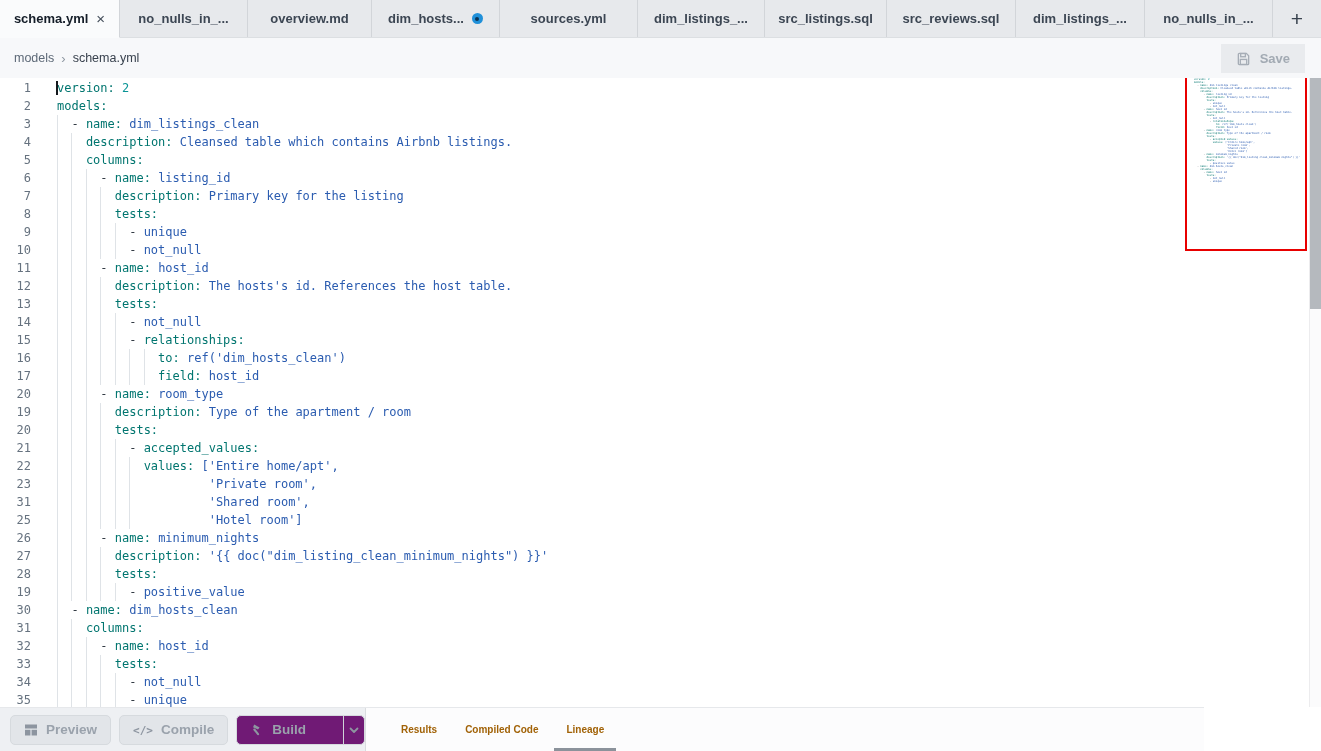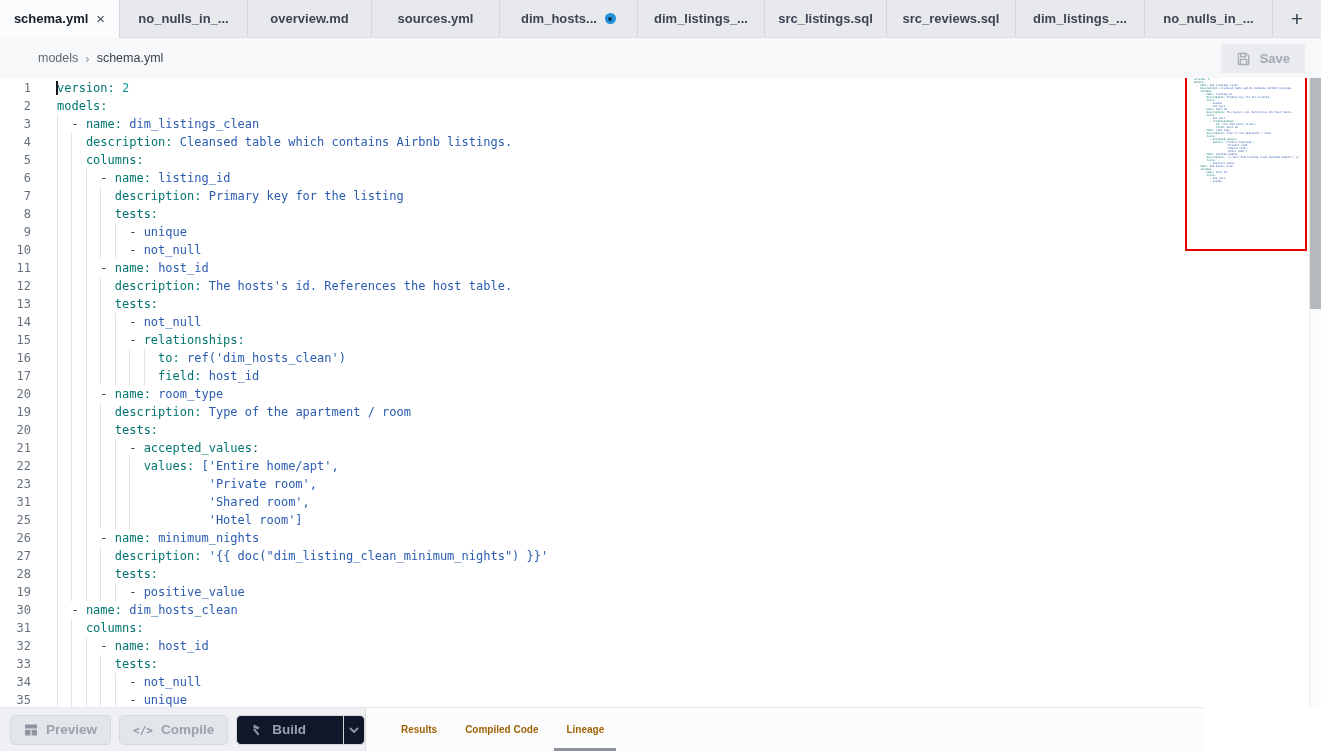--- a/index.html
+++ b/index.html
@@ -20,21 +20,21 @@
   .tab:nth-child(7){width:122px;}  .tab:nth-child(8){width:129px;}
   .tab:nth-child(9){width:129px;}  .tab:nth-child(10){width:128px;}
   .tab .close{font-size:15px;line-height:1;color:#434d5a;font-weight:400;}
   .dirty-dot{width:11px;height:11px;border-radius:50%;background:var(--dirty-dot-blue,#2090d9);
        display:inline-flex;align-items:center;justify-content:center;flex:0 0 11px;}
   .dirty-dot::after{content:"";width:4px;height:4px;border-radius:50%;background:#0b3354;}
   .newtab{margin-left:auto;width:48px;display:flex;align-items:center;justify-content:center;
        font-size:21px;font-weight:400;color:#39434f;cursor:pointer;background:transparent;border:none;}
   
   .topbar{height:40px;background:#f7f8fa;display:flex;align-items:center;padding:0 16px 0 14px;box-sizing:border-box;}
-  .crumbs{display:flex;align-items:center;gap:7px;font-size:12.5px;color:#5d6977;margin-left:24px;}
+  .crumbs{display:flex;align-items:center;gap:7px;font-size:12.5px;color:#5d6977;}
   .crumbs .sep{color:#8d96a1;font-size:13px;}
   .crumbs .last{color:#39424e;}
   .save-btn{margin-left:auto;display:flex;align-items:center;gap:9px;background:#e9ebee;border:none;
        border-radius:0;height:29px;padding:0 15px;font-size:13px;font-weight:700;color:#a2aab3;cursor:default;}
   
   .editor{position:absolute;top:78px;left:0;width:1321px;height:629px;background:#fff;overflow:hidden;}
   .lines{padding-top:1px;}
   .line{height:18px;line-height:18px;display:flex;position:relative;
         font-family:"DejaVu Sans Mono",monospace;font-size:12px;}
   .ln{flex:0 0 31px;width:31px;text-align:right;color:#66727f;user-select:none;}
@@ -54,21 +54,21 @@
   .mm-pad{padding:4px 0 0 7px;}
   
   .vscroll{position:absolute;right:0;top:-6px;width:12px;height:635px;background:#fbfbfc;border-left:1px solid #ececee;box-sizing:border-box;}
   .vthumb{position:absolute;left:0;width:12px;top:1px;height:236px;background:#b5b9be;}
   
   .bottombar{position:absolute;left:0;bottom:0;width:1204px;height:44px;display:flex;border-top:1px solid #e6e8eb;box-sizing:border-box;}
   .bb-left{width:366px;flex:0 0 366px;background:#eef0f3;border-right:1px solid #d9dcdf;
        display:flex;align-items:center;gap:8px;padding-left:10px;box-sizing:border-box;}
   .bb-btn{height:30px;background:#e2e5e9;border:1px solid #d6dade;border-radius:5px;display:flex;align-items:center;
        gap:8px;padding:0 13px;font-size:13.5px;font-weight:700;color:#9aa2ac;font-family:"Liberation Sans",sans-serif;cursor:default;}
-  .bb-split{display:flex;align-items:stretch;height:30px;background:#0f172a;border:1px solid #d6dade;border-radius:5px;overflow:hidden;box-sizing:border-box;gap:24px;}
+  .bb-split{display:flex;align-items:stretch;height:30px;background:#701a75;border:1px solid #d6dade;border-radius:5px;overflow:hidden;box-sizing:border-box;gap:24px;}
   .bb-split .main{display:flex;align-items:center;gap:8px;padding:0 13px;font-size:13.5px;font-weight:700;color:#9aa2ac;cursor:default;}
   .bb-split .chev{width:38px;display:flex;align-items:center;justify-content:center;border-left:1px solid #cfd3d8;cursor:default;}
   .code-glyph{font-family:"DejaVu Sans Mono",monospace;font-size:11px;font-weight:700;color:#8d95a0;}
   .bb-right{flex:1;background:#fcfcfd;display:flex;align-items:center;gap:4px;padding-left:23px;position:relative;}
   .bb-tab{height:44px;display:flex;align-items:center;padding:0 12px;font-size:10px;font-weight:600;color:#a16207;position:relative;cursor:pointer;}
   .bb-tab.active::after{content:"";position:absolute;left:0;right:0;bottom:0;height:4px;background:#8b929b;}
   svg{display:block;}
 </style>
 </head>
 <body>
@@ -79,25 +79,25 @@
       <span class="label">schema.yml</span>
       <span class="close">×</span>
     </div>
     <div class="tab">
       <span class="label">no_nulls_in_...</span>
     </div>
     <div class="tab">
       <span class="label">overview.md</span>
     </div>
     <div class="tab">
-      <span class="label">sources.yml</span>
-    </div>
-    <div class="tab">
       <span class="label">dim_hosts...</span>
       <span class="dirty-dot"></span>
+    </div>
+    <div class="tab">
+      <span class="label">sources.yml</span>
     </div>
     <div class="tab">
       <span class="label">dim_listings_...</span>
     </div>
     <div class="tab">
       <span class="label">src_listings.sql</span>
     </div>
     <div class="tab">
       <span class="label">src_reviews.sql</span>
     </div>

